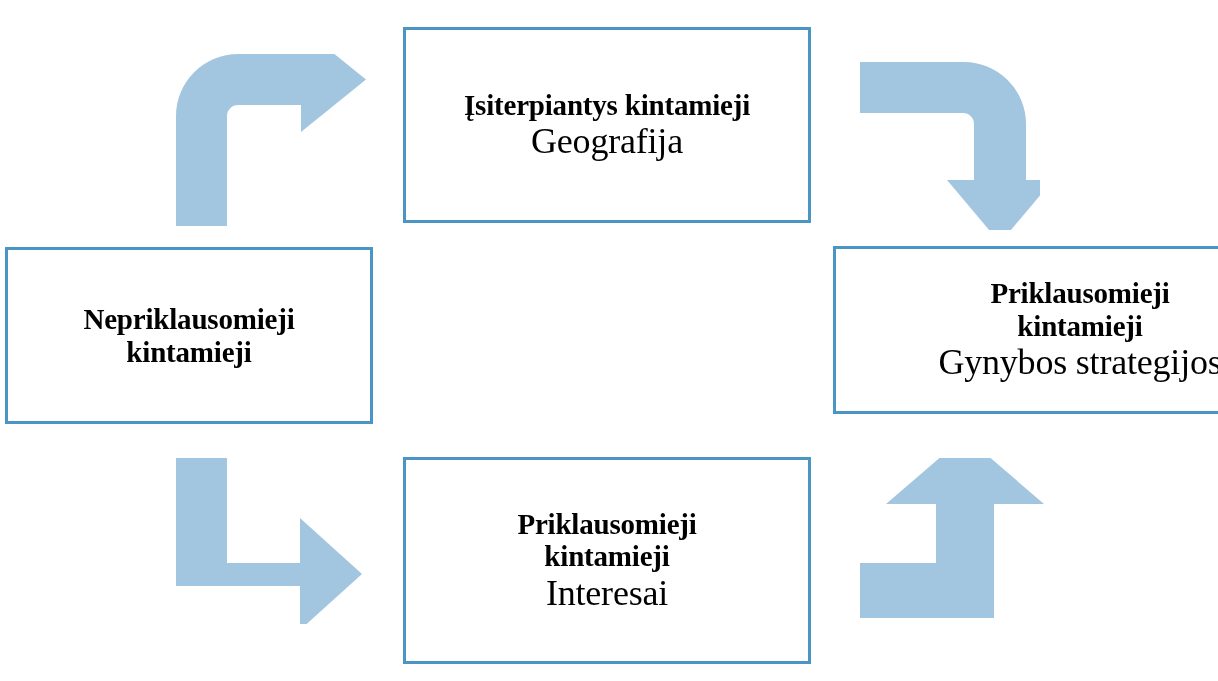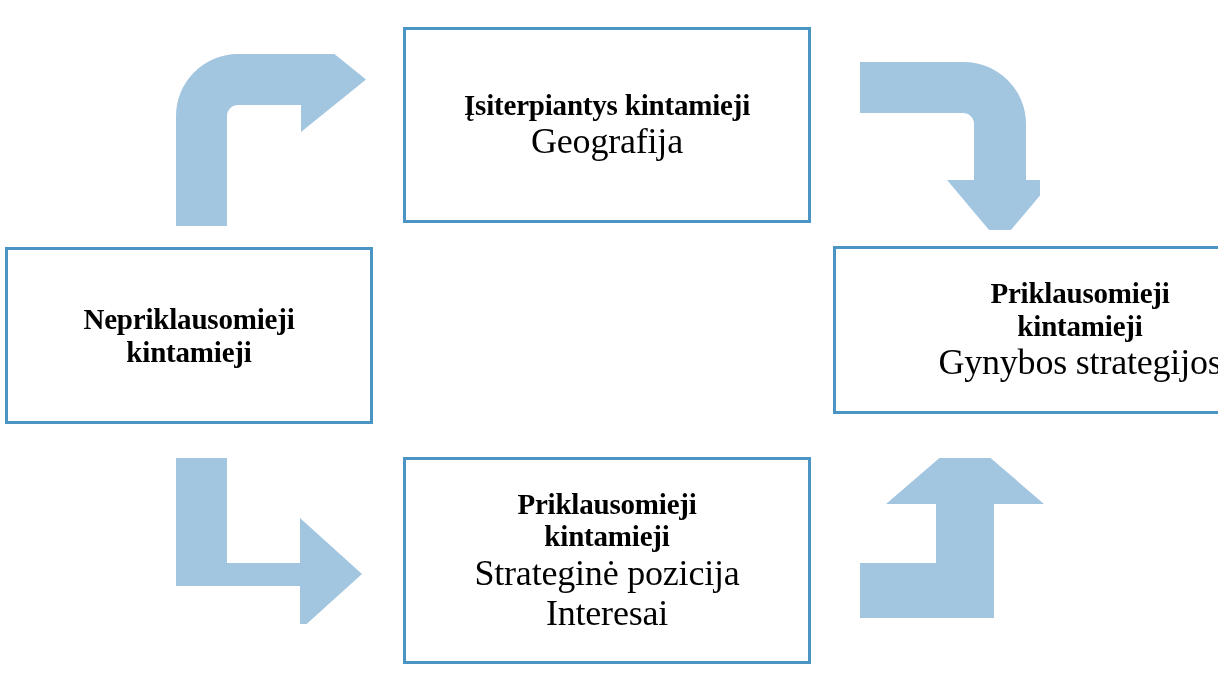--- a/index.html
+++ b/index.html
@@ -78,21 +78,20 @@
 
   <div class="node-box" id="box-dependent" style="border-color: rgb(74, 149, 196); background: rgb(255, 255, 255); color: rgb(0, 0, 0);">
     <div class="node-title">Priklausomieji</div>
     <div class="node-title">kintamieji</div>
     <div class="node-line">Gynybos strategijos</div>
   </div>
 
   <div class="node-box" id="box-controlled" style="border-color: rgb(74, 149, 196); background: rgb(255, 255, 255); color: rgb(0, 0, 0);">
     <div class="node-title">Priklausomieji</div>
     <div class="node-title">kintamieji</div>
-    <div class="node-line">Strateginė pozicija</div>
     <div class="node-line">Interesai</div>
   </div>
 
   <svg class="arrow" id="arrow-tl" viewBox="0 0 190 172">
     <path d="M 0,172
              L 0,62
              A 62,62 0 0 1 62,0
              L 125,0
              L 125,-27
              L 190,25.5

